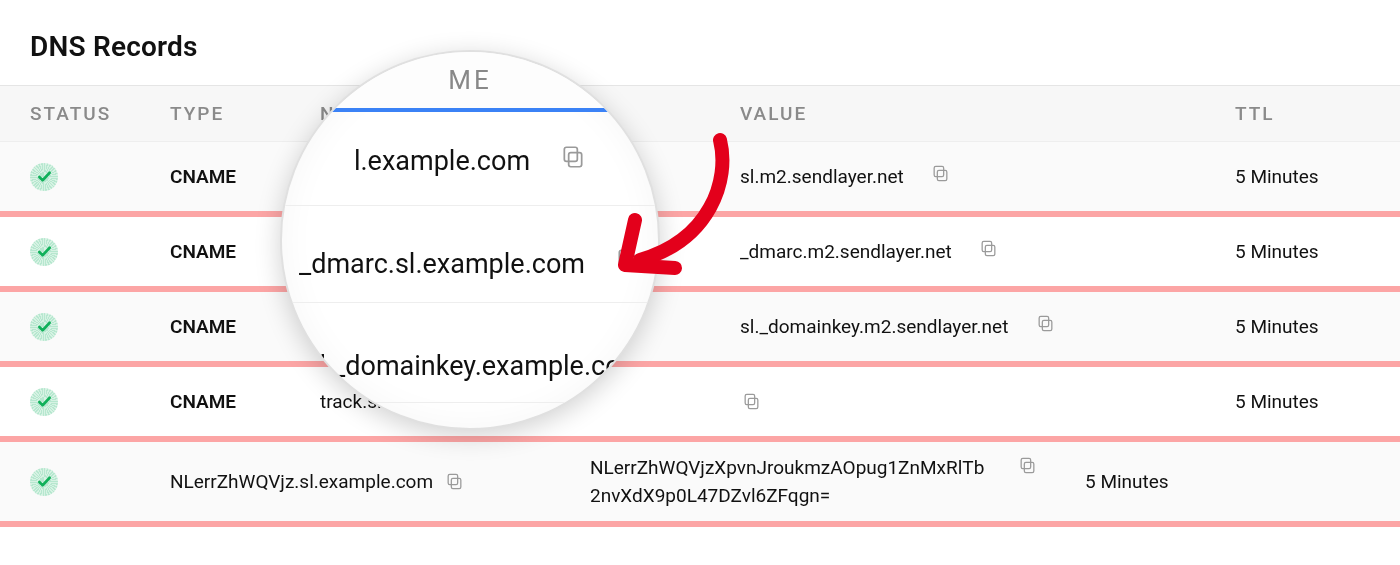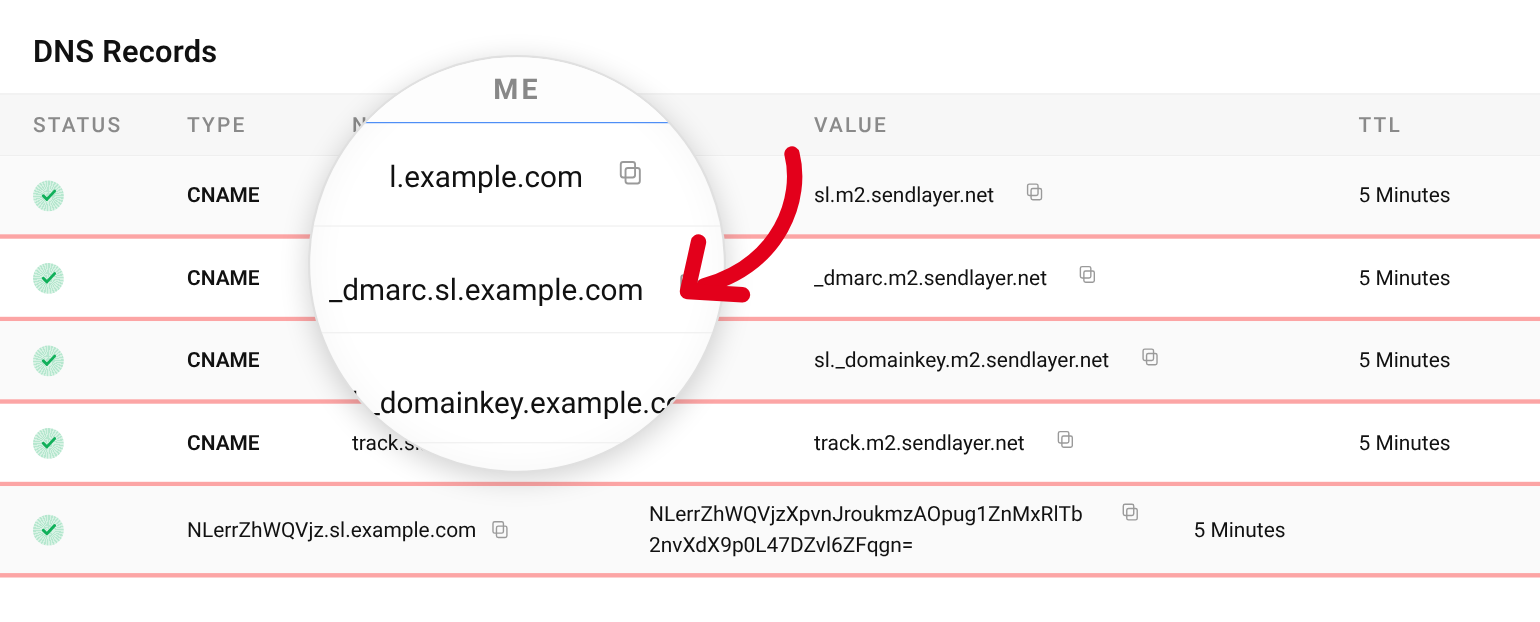--- a/index.html
+++ b/index.html
@@ -37,21 +37,21 @@
   }
   .col-status { width: 170px; padding-left: 30px; }
   .col-type   { width: 150px; }
   .col-name   { width: 420px; }
   .col-value  { width: 495px; }
   .col-ttl    { width: 165px; }
   .row {
     display: flex;
     align-items: center;
     min-height: 75px;
-    border-bottom: 4px solid #fca5a5;
+    border-bottom: 6px solid #fca5a5;
     font-size: 19px;
   }
   .row:nth-child(even) { background: #fafafa; }
   .row .col-status { display:flex; align-items:center; }
   .row .col-type  { font-weight: 600; }
   .row .col-name  { display:flex; align-items:center; gap:10px; }
   .row .col-value { display:flex; align-items:flex-start; gap:26px; padding: 12px 10px 12px 0; }
   .value-text { word-break: break-all; max-width: 400px; line-height: 1.45; }
   .status-badge {
     width: 28px; height: 28px; border-radius: 50%;
@@ -76,23 +76,23 @@
     border-radius: 50%;
     background:#fff;
     border: 2px solid #e0e0e0;
     box-shadow: 0 6px 26px rgba(0,0,0,0.18), inset 0 0 36px rgba(0,0,0,0.04);
     overflow: hidden;
     pointer-events: none;
   }
   .mag-inner { position:absolute; inset:0; }
   .mag-header {
     position:absolute; top:0; left:0; right:0; height:60px;
-    border-bottom:1px solid #3b82f6; background:#fdfdfd;
+    border-bottom:4px solid #3b82f6; background:#fdfdfd;
     display:flex; align-items:center; justify-content:center;
-    font-size:26px; letter-spacing:3px; color:#888;font-weight:bold;
+    font-size:26px; letter-spacing:3px; color:#888;
   }
   .mag-row {
     position:absolute; left:0; right:0;
     display:flex; align-items:center; justify-content:center;
     gap:30px; font-size:27px; color:#111;
   }
   .mag-row.r1 { top: 92px; }
   .mag-row.r2 { top: 195px; }
   .mag-row.r3 { top: 298px; }
   .mag-sep {
@@ -229,21 +229,20 @@
     <div class="col-name">
       <span>track.sl.example.com</span>
       <span class="copy-btn">
         <svg viewBox="0 0 24 24">
             <rect x="8" y="8" width="12" height="13" rx="2"></rect>
             <rect x="4" y="3" width="12" height="13" rx="2"></rect>
           </svg>
       </span>
     </div>
     <div class="col-value">
-      <span class="value-text">track.m2.sendlayer.net</span>
       <span class="copy-btn">
         <svg viewBox="0 0 24 24">
             <rect x="8" y="8" width="12" height="13" rx="2"></rect>
             <rect x="4" y="3" width="12" height="13" rx="2"></rect>
           </svg>
       </span>
     </div>
     <div class="col-ttl">5 Minutes</div>
   </div>
 

